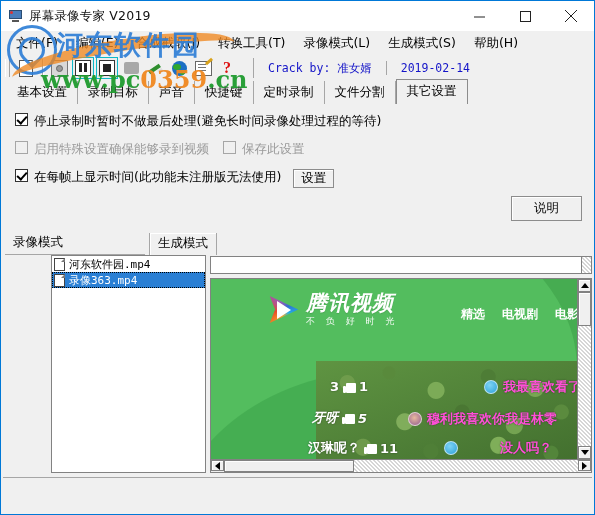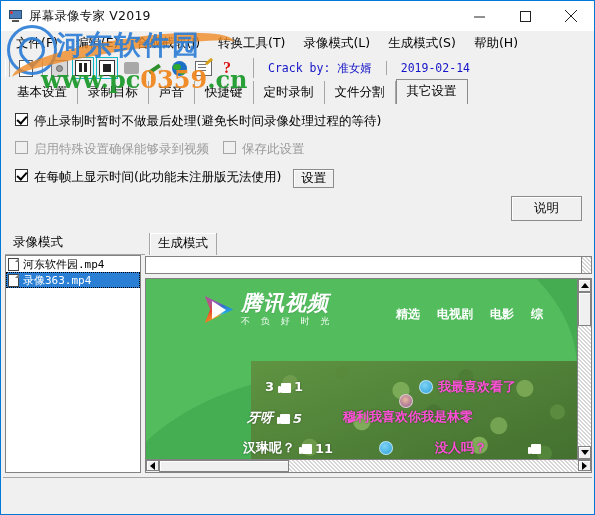--- a/index.html
+++ b/index.html
@@ -165,22 +165,22 @@
     border:none;box-shadow:none;background:transparent;padding-left:8px;
     border-bottom:1px solid #a6a6a6;width:140px;box-sizing:border-box;
   }
   .btab-spacer{width:4px;}
 
   
   .main{
     display:flex;height:218px;padding:0 2px 0 4px;box-sizing:border-box;
   }
   .filelist{
-    width:136px;background:#fff;border:1px solid #828282;
-    box-sizing:border-box;overflow:hidden;flex:none;
+    width:155px;background:#fff;border:1px solid #828282;
+    box-sizing:border-box;overflow:hidden;flex:none;margin-left:46px;
   }
   .fitem{
     display:flex;align-items:center;height:14px;padding:1px 2px;
     font-size:11.5px;white-space:nowrap;
   }
   .fitem.sel{background:#2a7fd4;color:#fff;outline:1px dotted #000;outline-offset:-1px;}
   .fico{
     width:9px;height:11px;background:#fff;border:1px solid #444;
     margin-right:4px;flex:none;position:relative;
   }
@@ -545,21 +545,21 @@
             </div>
 
             <div class="dmk" style="left:-4px;top:48px;color:#fff;font-style:italic;">
               <span>牙呀</span>
               <span class="thumb">
                   <i></i>
                   <b></b>
                 </span>
               <span class="cnt">5</span>
             </div>
-            <div class="dmk" style="left:92px;top:33px;color:#ff4fd8;flex-direction:column;">
+            <div class="dmk" style="left:92px;top:49px;color:#ff4fd8;">
               <span class="av pic"></span>
               <span>穆利我喜欢你我是林零</span>
             </div>
 
             <div class="dmk" style="left:-8px;top:78px;color:#fff;">
               <span>汉琳呢？</span>
               <span class="thumb">
                   <i></i>
                   <b></b>
                 </span>

